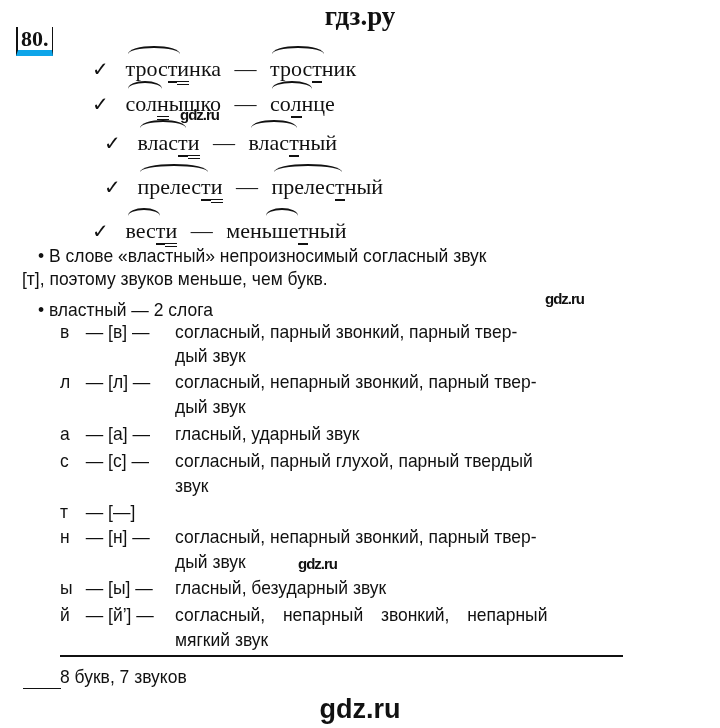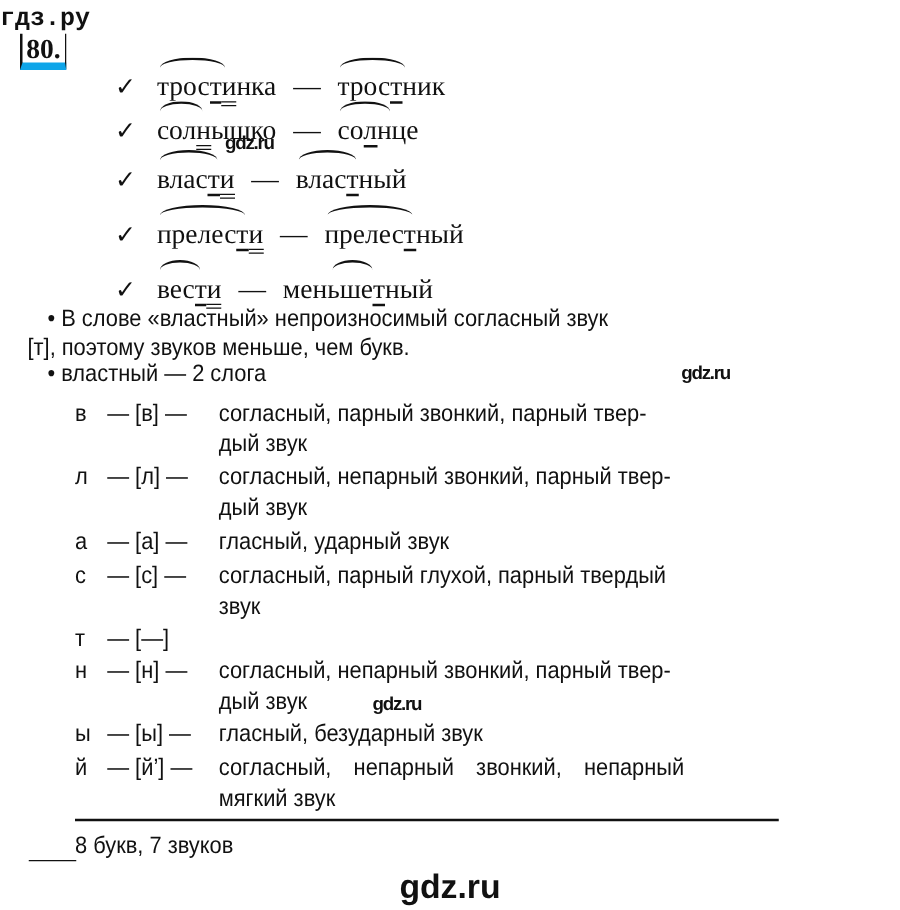--- a/index.html
+++ b/index.html
@@ -1,19 +1,19 @@
 <!DOCTYPE html>
 <html><head>
 <meta charset="utf-8">
 <style>
   html, body { margin:0; padding:0; background:#ffffff; }
   body { width:720px; height:728px; position:relative; overflow:hidden;
          font-family:"Liberation Sans Narrow","Liberation Sans", sans-serif; color:#111; }
-  .site-top { position:absolute; left:0; width:720px; top:0; 
-              font-family:Liberation Mono, monospace; font-weight:bold; font-size:20px; line-height:32px; color:#111; }
+  .site-top { position:absolute; left:0; width:720px; top:0; text-align:center;
+              font-family:Liberation Serif, serif; font-weight:bold; font-size:27px; line-height:32px; color:#111; }
   .site-bottom { position:absolute; left:0; width:720px; top:693px; text-align:center;
               font-family:"Liberation Sans", sans-serif; font-weight:bold; font-size:27px; line-height:32px; color:#111; }
   .task-num { position:absolute; left:16px; top:27px; font-family:"Liberation Serif", serif;
               font-weight:bold; font-size:22px; line-height:22px; padding:1px 3px 0 3px;
               border-left:2px solid #111; border-bottom:6px solid #0ea5e9; border-right:1px solid #111; }
   .pairs { position:absolute; left:92px; top:38px; }
   .pair { position:absolute; left:0; white-space:nowrap; font-family:"Liberation Serif", serif;
           font-size:22px; line-height:26px; }
   .check { display:inline-block; width:28px; font-family:"DejaVu Sans", sans-serif; font-size:20px; font-weight:bold; }
   .w { position:relative; display:inline-block; }
@@ -50,28 +50,28 @@
     <span class="w"><span class="arc" style="left:2px;width:52px;"></span><span>трос</span><span class="u1">т</span><span>ник</span></span>
   </div>
 
   <div class="pair" style="top:53px;">
     <span class="check">✓</span>
     <span class="w"><span class="arc" style="left:2px;width:34px;"></span><span>сол</span><span class="u2">н</span><span>ышко</span></span>
     <span class="dash">—</span>
     <span class="w"><span class="arc" style="left:2px;width:40px;"></span><span>со</span><span class="u1">л</span><span>нце</span></span>
   </div>
 
-  <div class="pair" style="top:92px;">
+  <div class="pair" style="top:92px;margin-left:12px;">
     <span class="check">✓</span>
     <span class="w"><span class="arc" style="left:2px;width:46px;"></span><span>влас</span><span class="u1">т</span><span class="u2">и</span><span></span></span>
     <span class="dash">—</span>
     <span class="w"><span class="arc" style="left:2px;width:46px;"></span><span>влас</span><span class="u1">т</span><span>ный</span></span>
   </div>
 
-  <div class="pair" style="top:136px;">
+  <div class="pair" style="top:136px;margin-left:12px;">
     <span class="check">✓</span>
     <span class="w"><span class="arc" style="left:2px;width:68px;"></span><span>прелес</span><span class="u1">т</span><span class="u2">и</span><span></span></span>
     <span class="dash">—</span>
     <span class="w"><span class="arc" style="left:2px;width:68px;"></span><span>прелес</span><span class="u1">т</span><span>ный</span></span>
   </div>
 
   <div class="pair" style="top:180px;">
     <span class="check">✓</span>
     <span class="w"><span class="arc" style="left:2px;width:32px;"></span><span>вес</span><span class="u1">т</span><span class="u2">и</span><span></span></span>
     <span class="dash">—</span>
@@ -83,21 +83,21 @@
 
 <div class="para" style="left:38px; top:244px; width:600px;">
   <div style="font-family:'Liberation Sans',sans-serif; font-size:19px; line-height:24.5px; transform:scaleX(0.92); transform-origin:left top; white-space:nowrap;">
     <span>•</span>
     <span>В слове «властный» непроизносимый согласный звук</span>
   </div>
 </div>
 <div class="para" style="left:22px; top:267px;">
   <div style="font-family:'Liberation Sans',sans-serif; font-size:19px; line-height:24.5px; transform:scaleX(0.92); transform-origin:left top; white-space:nowrap;">[т], поэтому звуков меньше, чем букв.</div>
 </div>
-<div class="para" style="left:38px; top:288px;">
+<div class="para" style="left:38px; top:298px;">
   <div style="font-family:'Liberation Sans',sans-serif; font-size:19px; line-height:24.5px; transform:scaleX(0.92); transform-origin:left top; white-space:nowrap;">
     <span>•</span>
     <span>властный — 2 слога</span>
   </div>
 </div>
 <div class="wm" style="left:545px; top:290px;">gdz.ru</div>
 
 <div class="row" style="top:320px;">
   <span class="ltr">в</span>
   <span class="snd">— [в] —</span>

